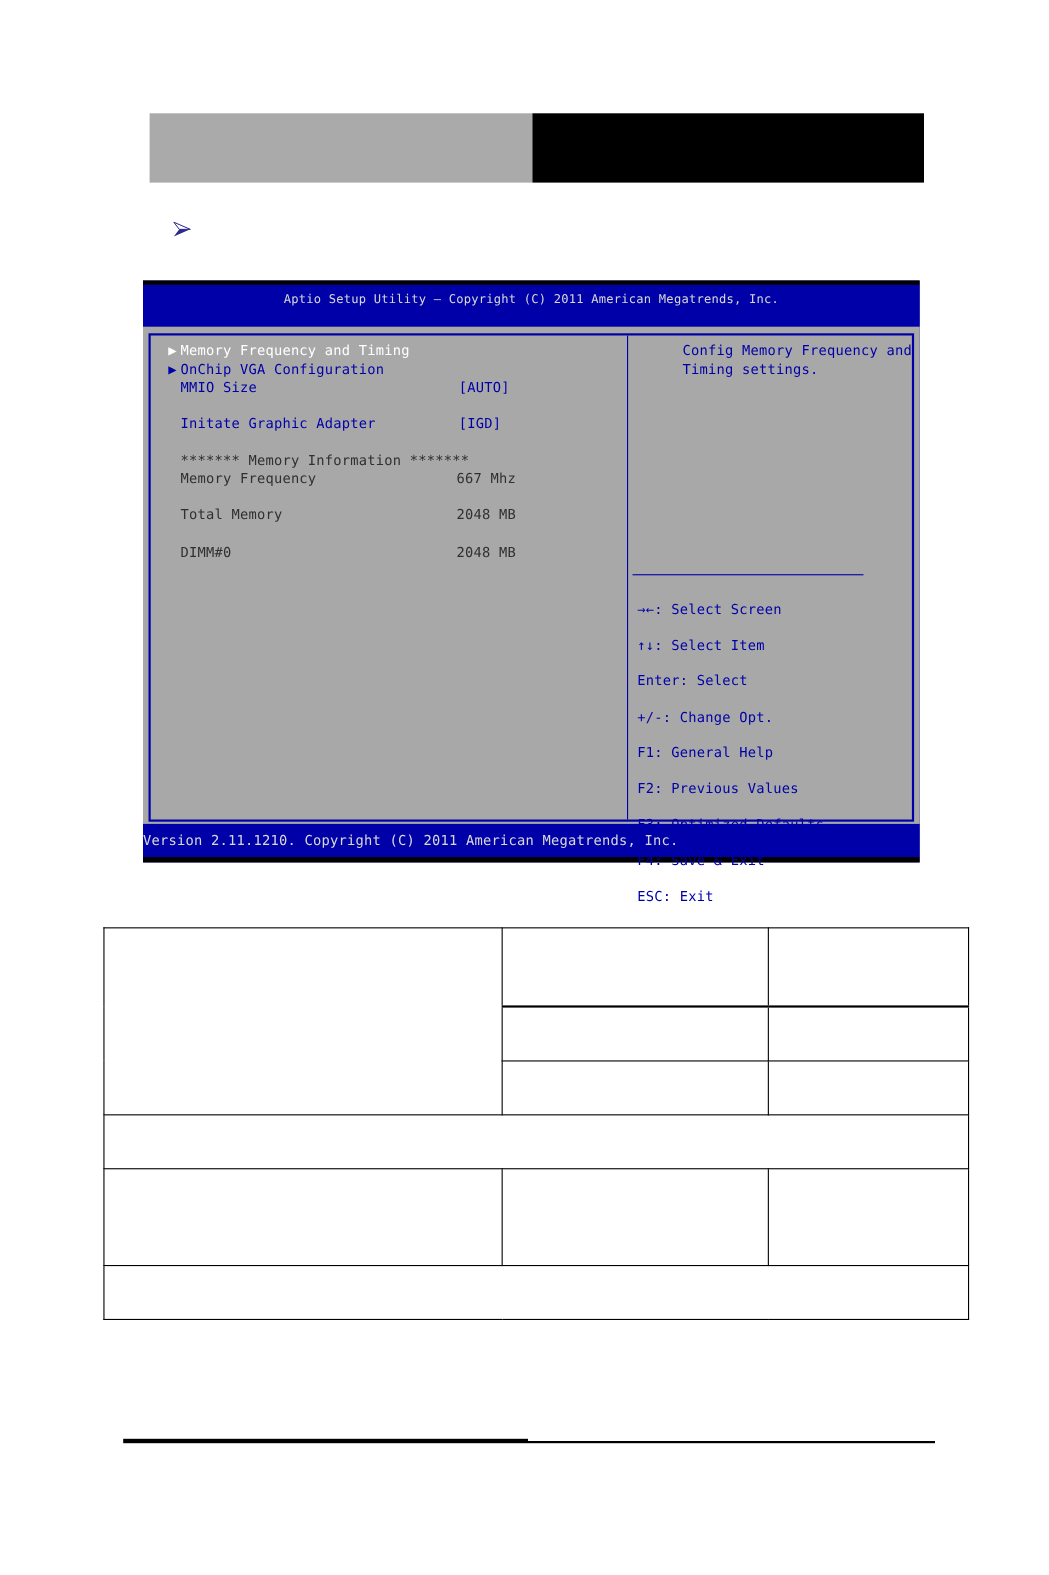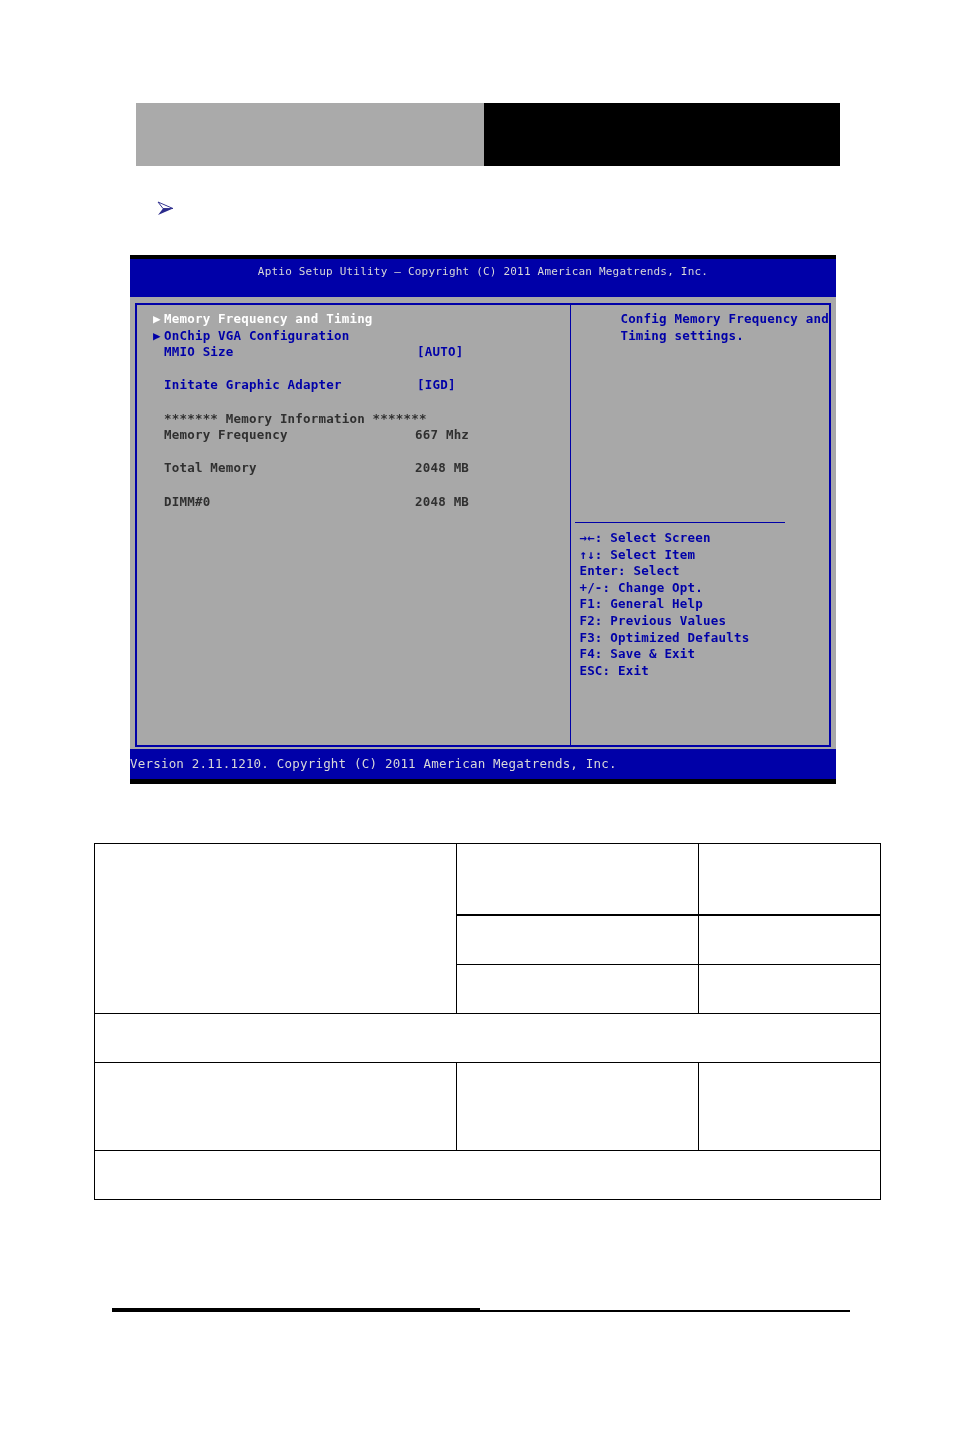--- a/index.html
+++ b/index.html
@@ -95,21 +95,20 @@
     white-space: pre;
     margin-top: 40px;
   }
 
   .bios-body {
     position: relative;
     height: 452px;
     background: #a8a8a8;
     padding: 6px 5px 0 5px;
     box-sizing: border-box;
-    font-weight: bold;
   }
   .bios-frame {
     position: relative;
     height: 444px;
     box-sizing: border-box;
     border: 2px solid #0000a8;
     display: flex;
     background: #a8a8a8;
   }
   .pane-left {
@@ -170,21 +169,21 @@
     background: #0000a8;
   }
   .keys {
     position: absolute;
     left: 8px;
     top: 225px;
     color: #0000a8;
     white-space: pre;
     line-height: 16.6px;
   }
-  .keys .kline { height: 16.6px; white-space: pre; }
+  .keys .kline { height: 16.6px; white-space: pre; margin-top: 16px; }
 
   .bios-footer {
     height: 30px;
     background: #0000a8;
     color: #d8d8d8;
     text-align: left;
     padding-top: 7px;
     box-sizing: border-box;
     white-space: pre;
     font-size: 12.5px;

